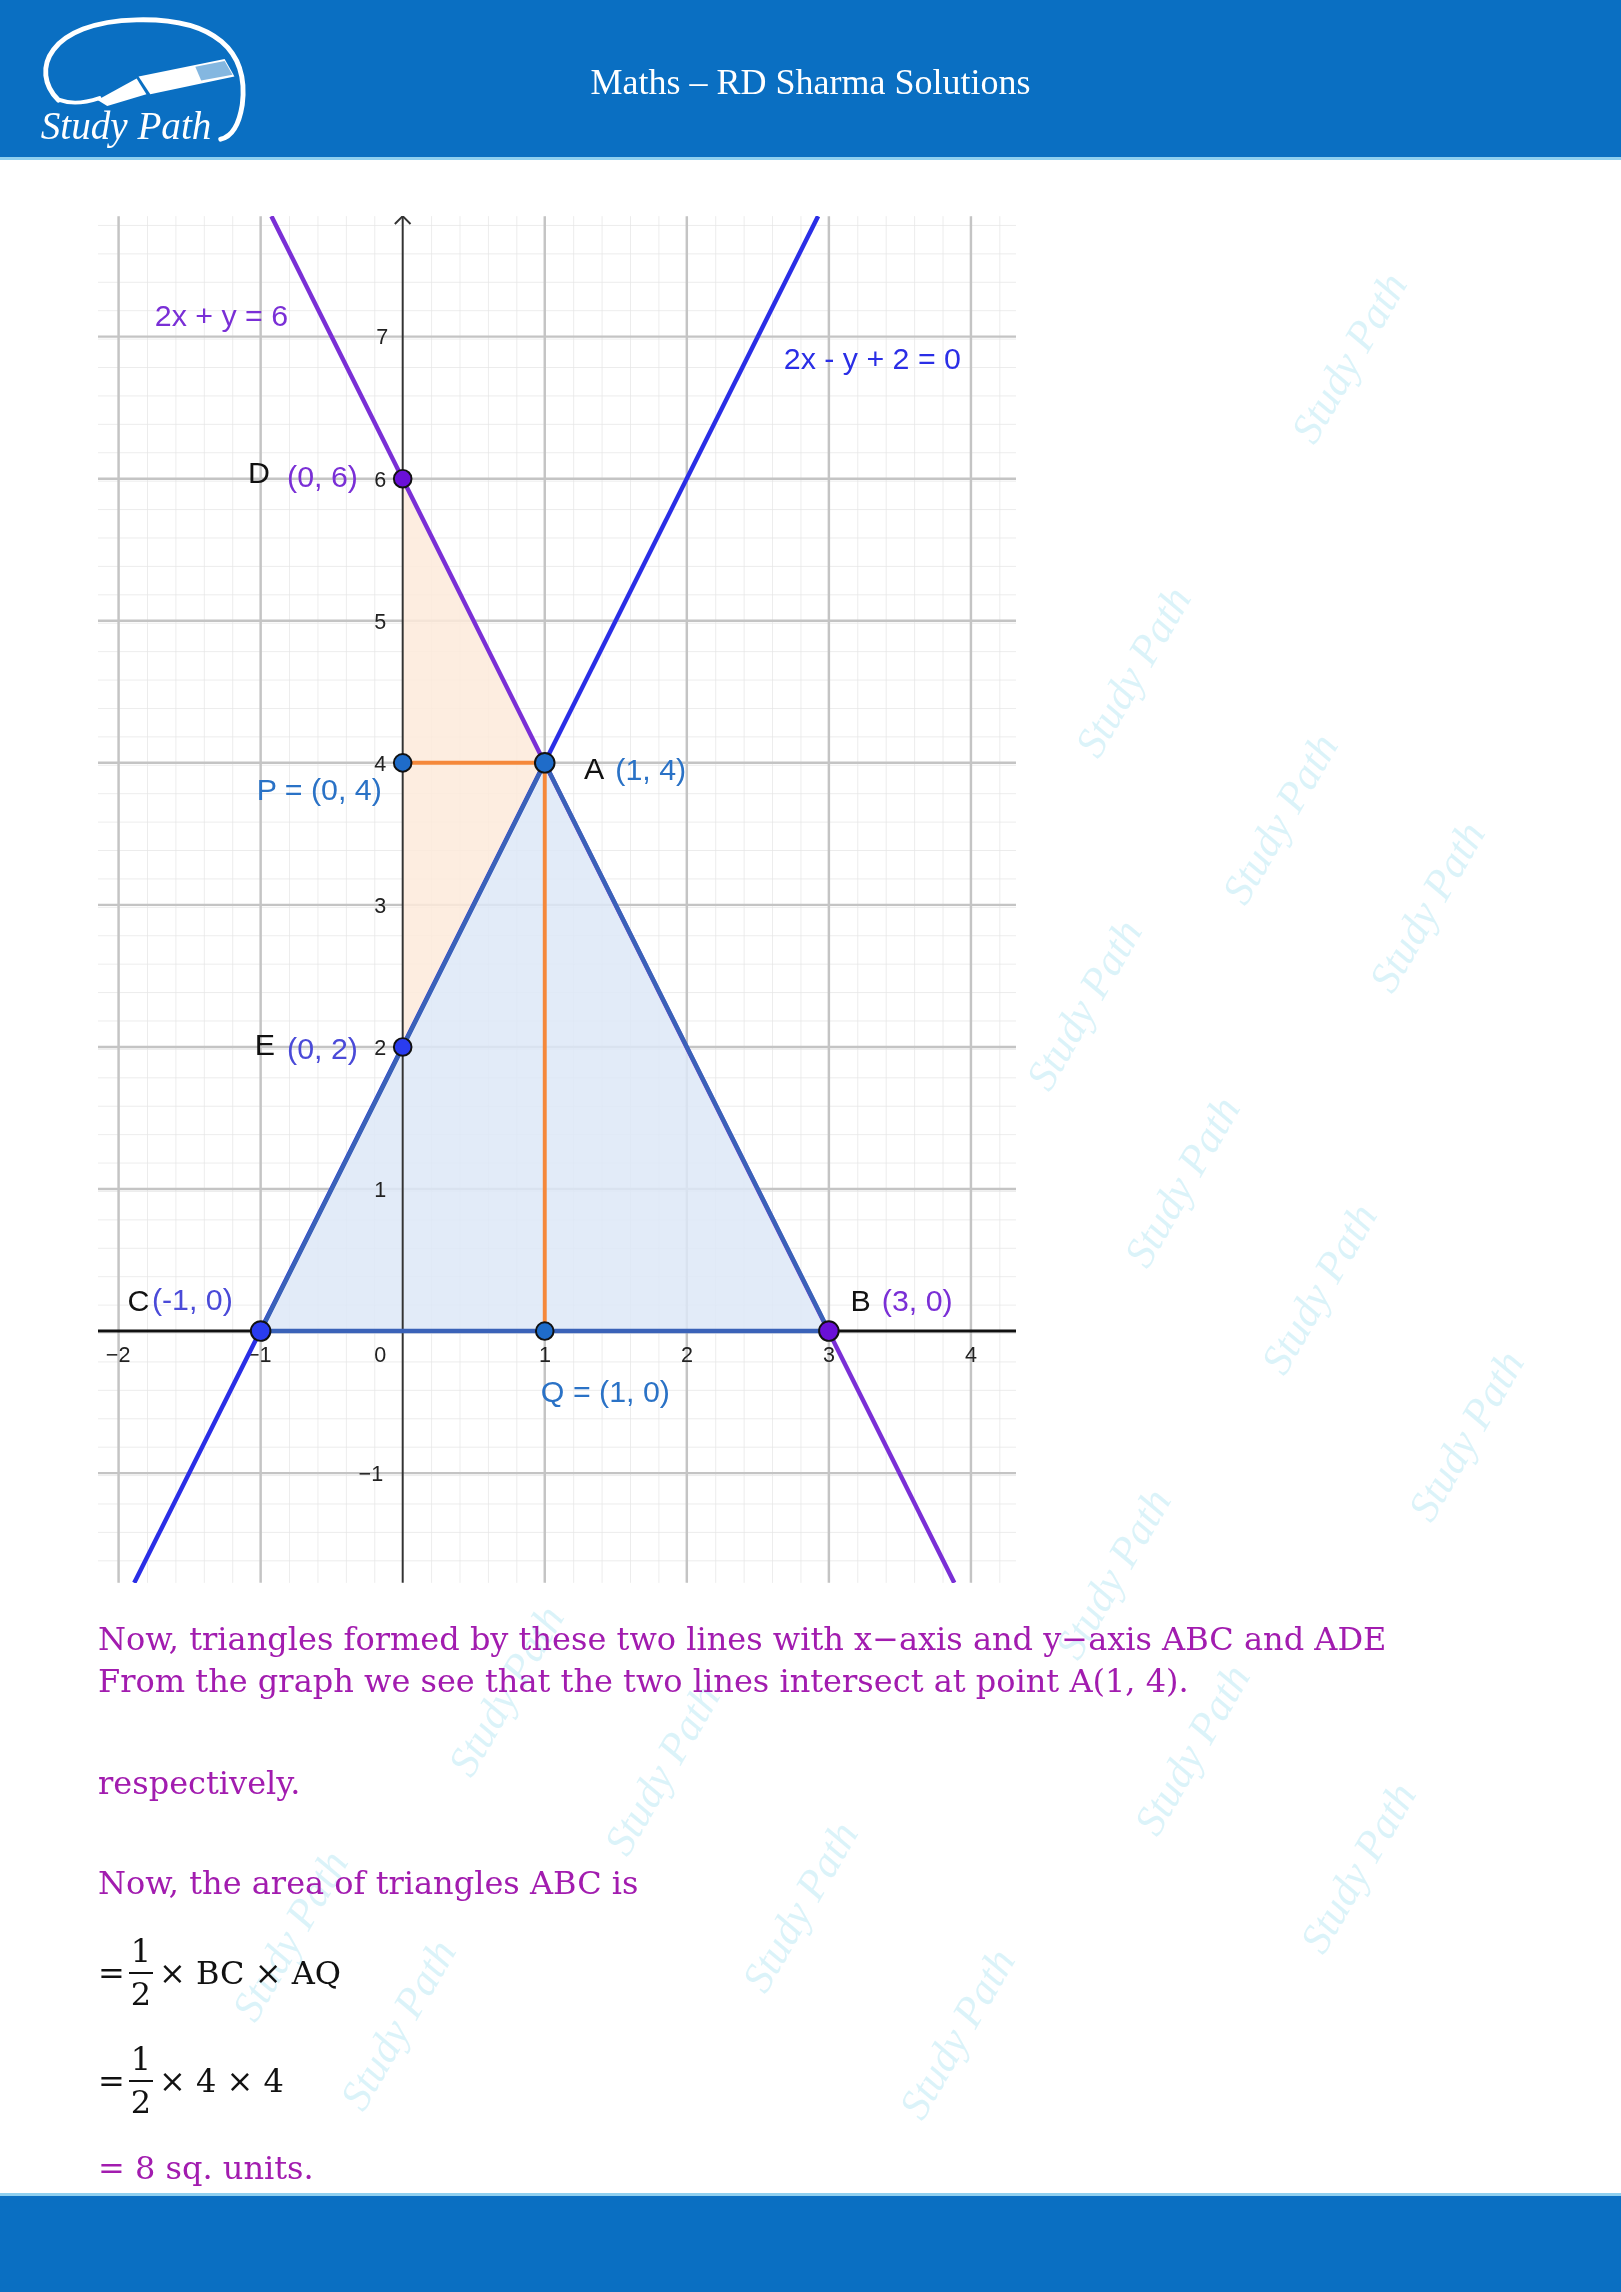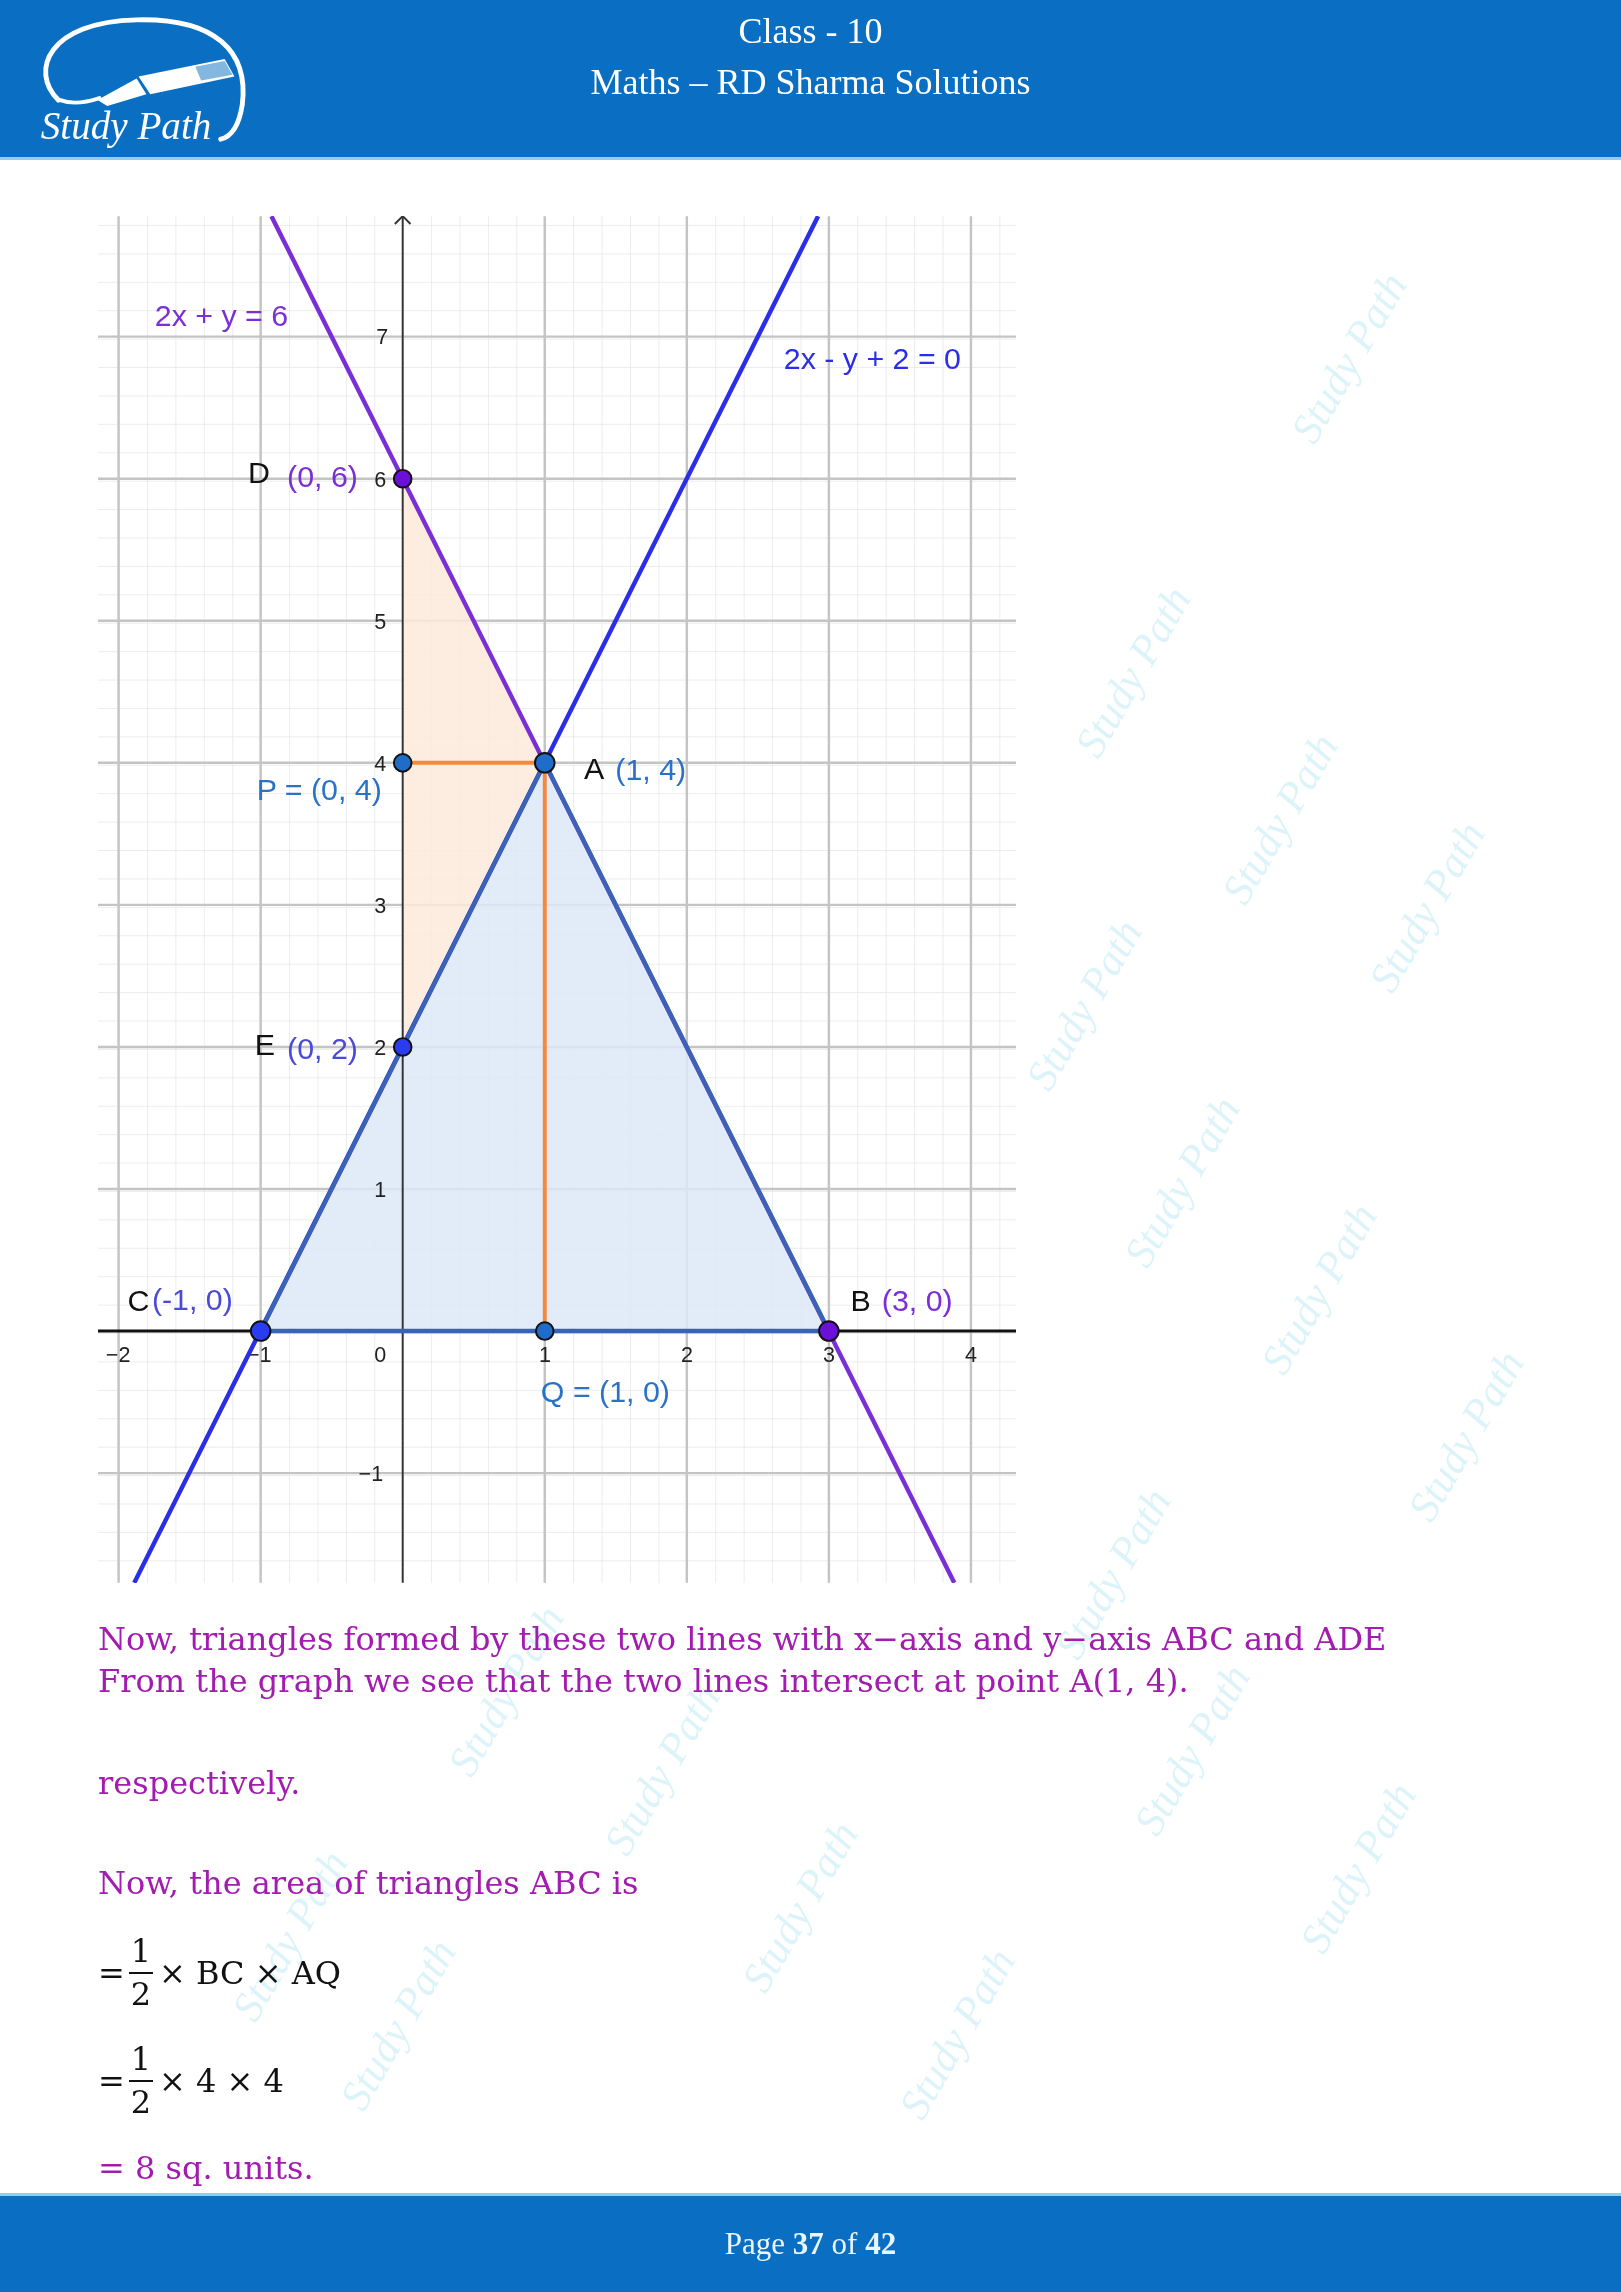--- a/index.html
+++ b/index.html
@@ -28,21 +28,20 @@
 
 <div class="header">
   <svg class="logo" viewBox="0 0 230 140">
     <path d="M30 90 C 0 60, 20 10, 110 8 C 190 6, 225 40, 218 95 C 214 120, 205 128, 196 130" fill="none" stroke="#fff" stroke-width="5" stroke-linecap="round"></path>
     <path d="M32 90 C 45 95, 60 92, 72 88" fill="none" stroke="#fff" stroke-width="4" stroke-linecap="round"></path>
     <polygon points="70,90 110,68 120,84 80,96" fill="#fff"></polygon>
     <polygon points="112,66 200,48 210,66 124,84" fill="#fff"></polygon>
     <polygon points="170,56 200,50 208,64 176,70" fill="#0a6fc2" opacity="0.5"></polygon>
     <text x="12" y="130" fill="#fff" font-family="Liberation Serif, serif" font-style="italic" font-size="40">Study Path</text>
   </svg>
-  <div class="htext h1">Class - 10</div>
   <div class="htext h2">Maths – RD Sharma Solutions</div>
   <div class="rule"></div>
 </div>
 
 <div class="wm" style="left:1255px;top:333px;">Study Path</div>
 <div class="wm" style="left:1039px;top:647px;">Study Path</div>
 <div class="wm" style="left:1186px;top:794px;">Study Path</div>
 <div class="wm" style="left:1333px;top:882px;">Study Path</div>
 <div class="wm" style="left:990px;top:980px;">Study Path</div>
 <div class="wm" style="left:1088px;top:1157px;">Study Path</div>
@@ -164,20 +163,14 @@
     <span class="num">1</span>
     <span class="den">2</span>
   </span>
   <span>× 4 × 4</span>
 </div>
 
 <div class="content" style="top:2143px;">= 8 sq. units.</div>
 
 <div class="footer">
   <div class="rule"></div>
-  <div class="footer-text">
-    <span>Page</span>
-    <b>37</b>
-    <span>of</span>
-    <b>42</b>
-  </div>
 </div>
 
 
 </body></html>

